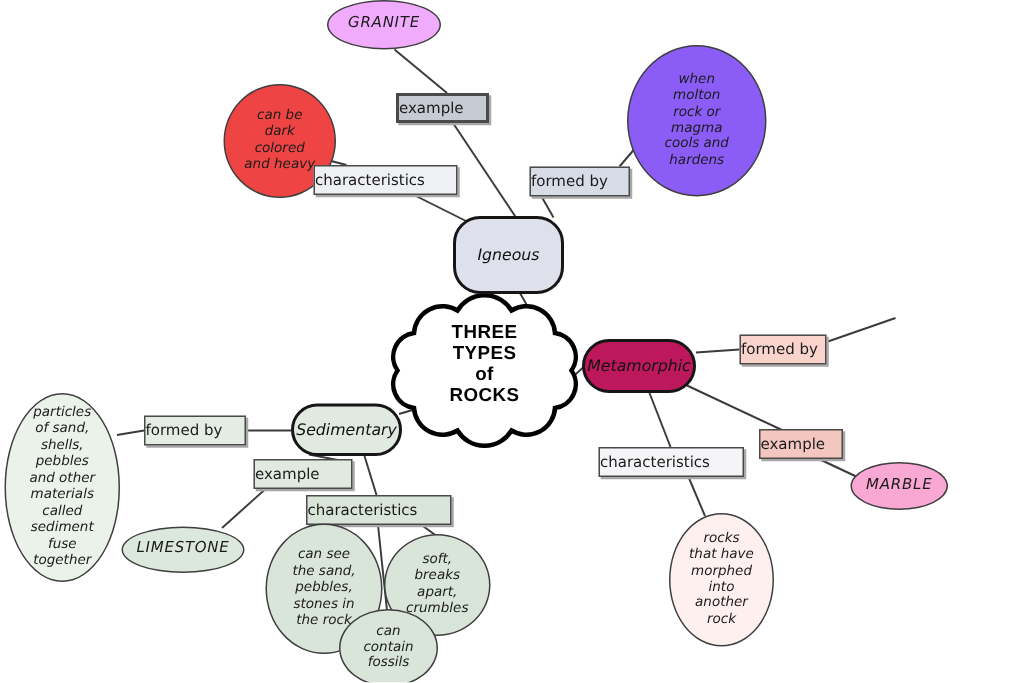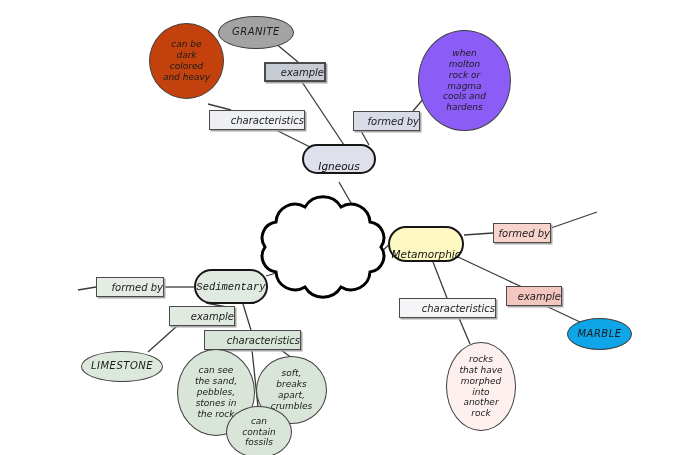--- a/index.html
+++ b/index.html
@@ -4,22 +4,22 @@
 <style>
   html,body{margin:0;padding:0;background:#ffffff;}
   #stage{position:relative;width:678px;height:455px;background:#ffffff;overflow:hidden;
          font-family:"DejaVu Sans",sans-serif;}
   #wires{position:absolute;left:0;top:0;}
   .ellipse{position:absolute;box-sizing:border-box;border:1.5px solid #3f3f3f;border-radius:50%;
            display:flex;align-items:center;justify-content:center;text-align:center;
            font-style:italic;font-size:9px;line-height:1.22;color:#1b1b1b;}
   .ellipse span, .relbox span, .topic span{white-space:pre-line;}
   .relbox{position:absolute;box-sizing:border-box;border:1.5px solid #4a4a4a;
-          display:flex;align-items:center;justify-content:flex-end;text-align:center;
-          font-style:italic;font-size:10px;color:#1b1b1b;box-shadow:1.5px 1.5px 0 #a8a8a8;}
+          display:flex;align-items:center;justify-content:flex-start;text-align:center;
+          font-size:10px;color:#1b1b1b;box-shadow:1.5px 1.5px 0 #a8a8a8;}
   .topic{position:absolute;box-sizing:border-box;border:2.5px solid #161616;border-radius:18px;
          display:flex;align-items:center;justify-content:center;
          font-style:italic;font-size:10.5px;color:#111;}
   .rockname{font-size:10px;letter-spacing:.5px;}
   .cloudtext{position:absolute;left:288px;top:214px;width:70px;text-align:center;
              font-family:"Liberation Sans","DejaVu Sans",sans-serif;font-weight:bold;
              font-size:12.5px;line-height:1.12;letter-spacing:.3px;color:#000;white-space:pre-line;}
 </style>
 </head>
 <body>
@@ -51,34 +51,38 @@
       <line x1="228" y1="350" x2="221" y2="356"></line>
       <line x1="281" y1="350" x2="292" y2="358"></line>
       <line x1="252" y1="350" x2="258" y2="407"></line>
     </g>
     <path d="M381,247 A16,16 0 0 0 370,222 A19,19 0 0 0 341,207 A21,21 0 0 0 305,207
          A19,19 0 0 0 276,222 A16,16 0 0 0 265,247 A16,16 0 0 0 276,272
          A19,19 0 0 0 305,287 A21,21 0 0 0 341,287 A19,19 0 0 0 370,272
          A16,16 0 0 0 381,247 Z" fill="#ffffff" stroke="#000000" stroke-width="3"></path>
   </svg>
 
+  <div class="cloudtext">THREE
+TYPES
+of
+ROCKS</div>
 
-  <div class="topic" style="left:302px;top:144px;width:74px;height:30px;background:#dee1eb;align-items:flex-end;">
+  <div class="topic" style="left:302px;top:144px;width:74px;height:52px;background:#dee1eb;">
     <span>Igneous</span>
   </div>
 
-  <div class="ellipse rockname" style="left:218px;top:0px;width:76px;height:33px;background:#a3a3a3;margin-top:16px;">
+  <div class="ellipse rockname" style="left:218px;top:0px;width:76px;height:33px;background:#f0abfc;">
     <span>GRANITE</span>
   </div>
 
   <div class="relbox" style="left:264px;top:62px;width:62px;height:20px;background:#c6cbd4;border-width:2px;">
     <span>example</span>
   </div>
 
-  <div class="ellipse" style="left:149px;top:23px;width:75px;height:76px;background:#c2410c;">
+  <div class="ellipse" style="left:149px;top:56px;width:75px;height:76px;background:#ef4444;">
     <span>can be
 dark
 colored
 and heavy</span>
   </div>
 
   <div class="relbox" style="left:209px;top:110px;width:96px;height:20px;background:#eef0f4;">
     <span>characteristics</span>
   </div>
 
@@ -88,58 +92,70 @@
 
   <div class="ellipse" style="left:418px;top:30px;width:93px;height:101px;background:#8b5cf6;">
     <span>when
 molton
 rock or
 magma
 cools and
 hardens</span>
   </div>
 
-  <div class="topic" style="left:388px;top:226px;width:76px;height:36px;background:#fef9c3;align-items:flex-end;">
+  <div class="topic" style="left:388px;top:226px;width:76px;height:36px;background:#be185d;">
     <span>Metamorphic</span>
   </div>
 
   <div class="relbox" style="left:493px;top:223px;width:58px;height:20px;background:#f8d4cd;">
     <span>formed by</span>
   </div>
 
 
   <div class="relbox" style="left:506px;top:286px;width:56px;height:20px;background:#f3c6bf;">
     <span>example</span>
   </div>
 
-  <div class="ellipse rockname" style="left:567px;top:318px;width:65px;height:32px;background:#0ea5e9;">
+  <div class="ellipse rockname" style="left:567px;top:308px;width:65px;height:32px;background:#f9a8d4;">
     <span>MARBLE</span>
   </div>
 
   <div class="relbox" style="left:399px;top:298px;width:97px;height:20px;background:#f5f4f7;">
     <span>characteristics</span>
   </div>
 
   <div class="ellipse" style="left:446px;top:342px;width:70px;height:89px;background:#fdf0ee;">
     <span>rocks
 that have
 morphed
 into
 another
 rock</span>
   </div>
 
-  <div class="topic" style="left:194px;top:269px;width:74px;height:35px;background:#e1eae0;font-family:Liberation Mono, monospace;">
+  <div class="topic" style="left:194px;top:269px;width:74px;height:35px;background:#e1eae0;">
     <span>Sedimentary</span>
   </div>
 
   <div class="relbox" style="left:96px;top:277px;width:68px;height:20px;background:#e4ece3;">
     <span>formed by</span>
   </div>
 
+  <div class="ellipse" style="left:3px;top:262px;width:77px;height:126px;background:#ebf2ea;">
+    <span>particles
+of sand,
+shells,
+pebbles
+and other
+materials
+called
+sediment
+fuse
+together</span>
+  </div>
 
   <div class="relbox" style="left:169px;top:306px;width:66px;height:20px;background:#e1eae0;">
     <span>example</span>
   </div>
 
   <div class="ellipse rockname" style="left:81px;top:351px;width:82px;height:31px;background:#dde8dc;justify-content:center;">
     <span>LIMESTONE</span>
   </div>
 
   <div class="relbox" style="left:204px;top:330px;width:97px;height:20px;background:#d9e5d8;">

